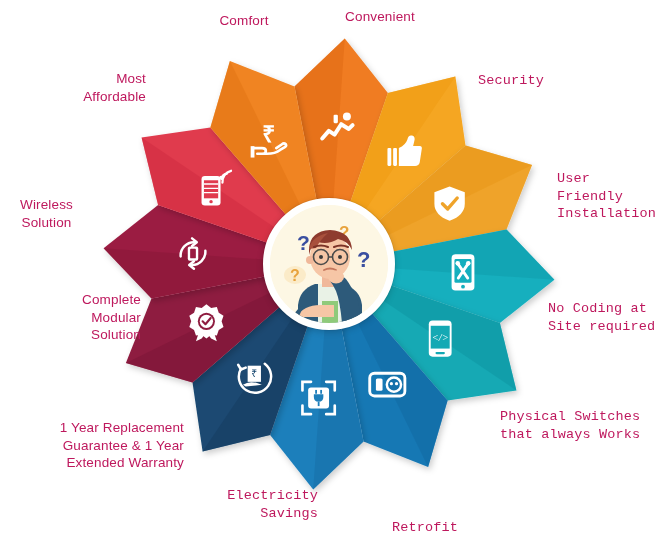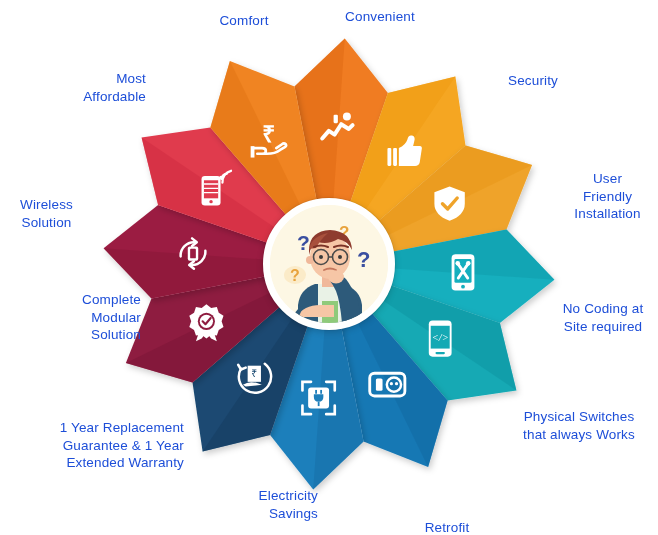--- a/index.html
+++ b/index.html
@@ -20,29 +20,29 @@
   }
   #wheel-svg {
     position: absolute;
     left: 0;
     top: 0;
     width: 658px;
     height: 535px;
   }
   .petal-label {
     position: absolute;
-    color: #1d4ed8;
+    color: #be185d;
     font-family: "Liberation Sans", sans-serif;
     font-size: 13.5px;
     line-height: 17.5px;
     letter-spacing: 0.15px;
     white-space: pre-line;
     pointer-events: auto;
   }
-  .lbl-right  { text-align: center; }
+  .lbl-right  { text-align: left; font-family: Liberation Mono, monospace; }
   .lbl-left   { text-align: right; }
   .lbl-center { text-align: center; }
 
   
   #center-medallion {
     position: absolute;
     left: 263px;
     top: 198px;
     width: 132px;
     height: 132px;
@@ -252,21 +252,21 @@
       <div class="petal-label lbl-right" style="left: 478px; top: 72px; width: 110px;">Security</div>
       <div class="petal-label lbl-right" style="left: 557px; top: 170px; width: 101px;">User
 Friendly
 Installation</div>
       <div class="petal-label lbl-right" style="left: 548px; top: 300px; width: 110px;">No Coding at
 Site required</div>
       <div class="petal-label lbl-right" style="left: 500px; top: 408px; width: 158px;">Physical Switches
 that always Works</div>
       <div class="petal-label lbl-right" style="left: 392px; top: 487px; width: 110px; margin-top: 32px;">Retrofit
 Solutions</div>
-      <div class="petal-label lbl-left" style="left: 190px; top: 487px; width: 128px;">Electricity
+      <div class="petal-label lbl-left" style="left: 190px; top: 487px; width: 128px; font-family: Liberation Mono, monospace;">Electricity
 Savings</div>
       <div class="petal-label lbl-left" style="left: 8px; top: 419px; width: 176px;">1 Year Replacement
 Guarantee &amp; 1 Year
 Extended Warranty</div>
       <div class="petal-label lbl-left" style="left: 0px; top: 291px; width: 103px; margin-left: 38px;">Complete
 Modular
 Solution</div>
       <div class="petal-label lbl-left" style="left: 0px; top: 196px; width: 93px; text-align: center;">Wireless
 Solution</div>
       <div class="petal-label lbl-left" style="left: 24px; top: 70px; width: 122px;">Most

